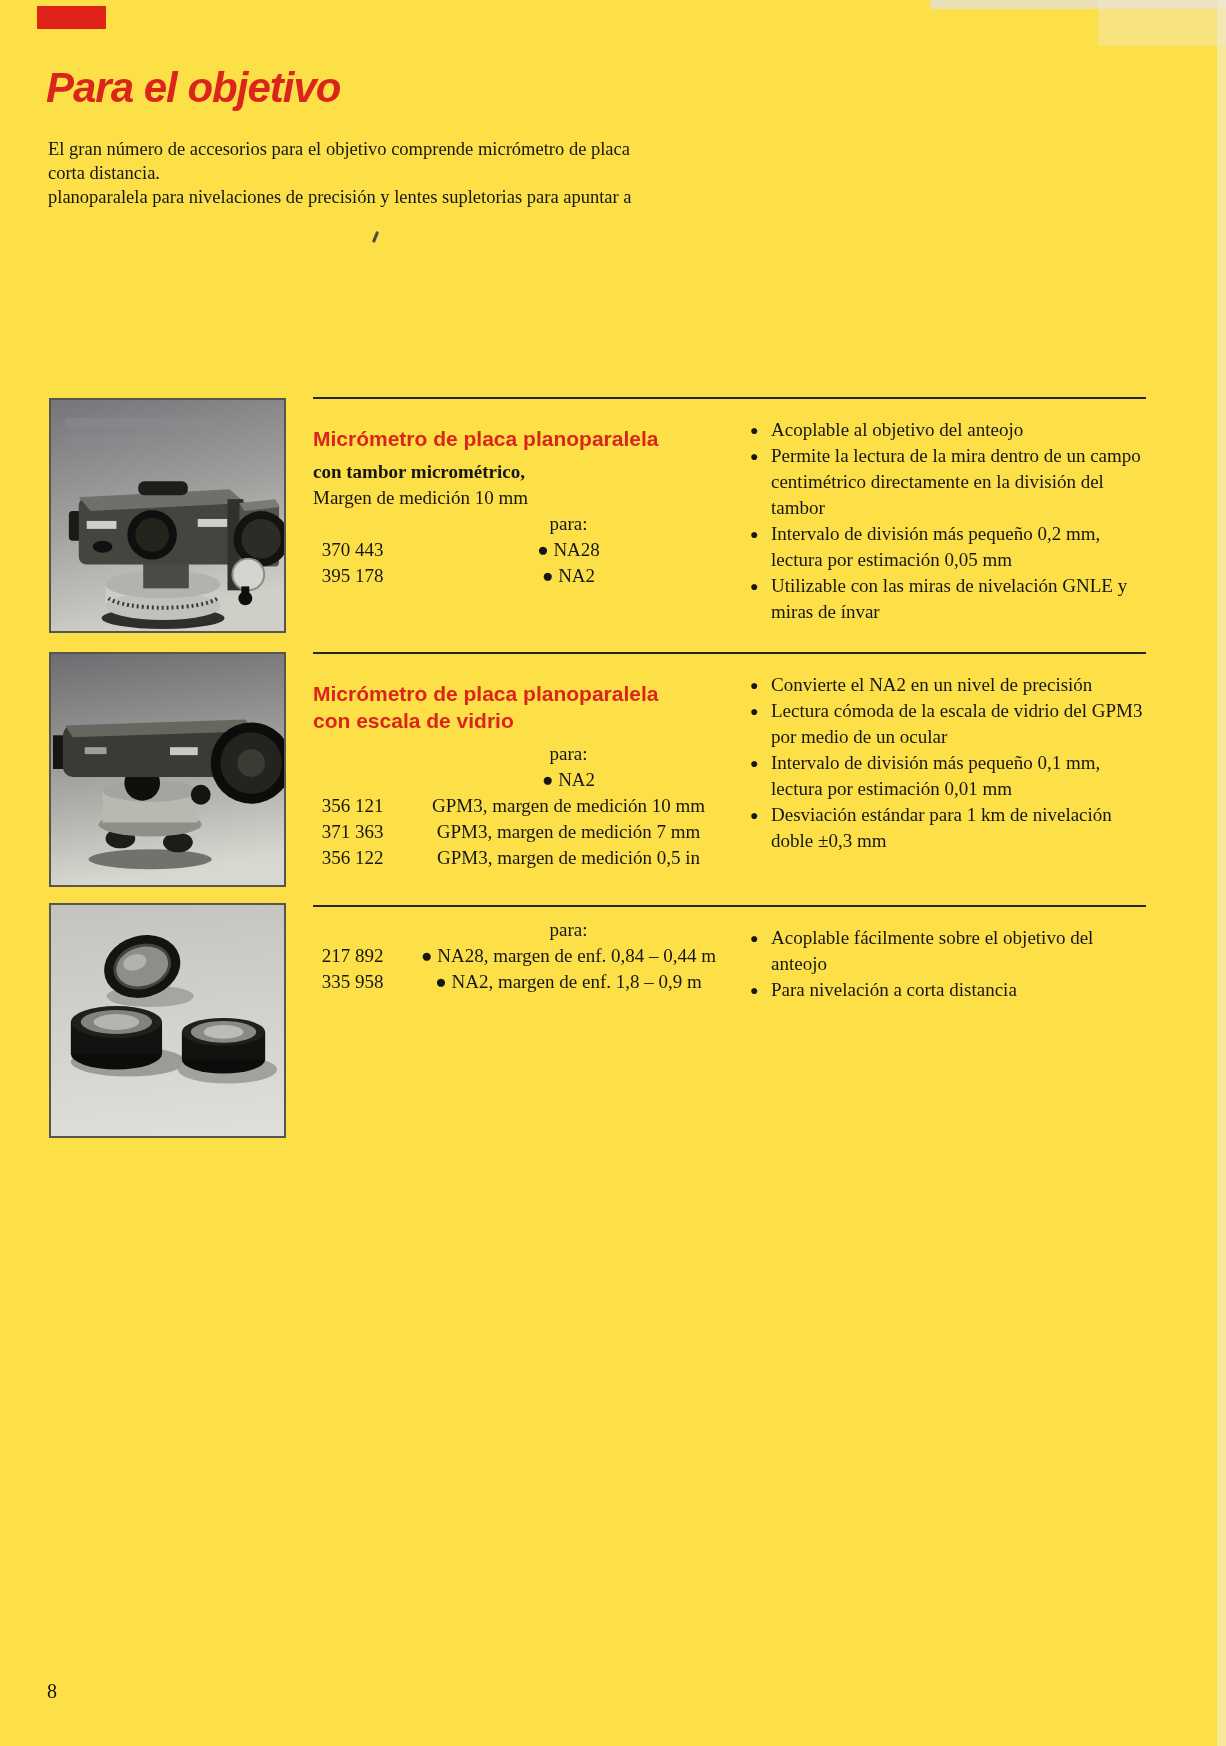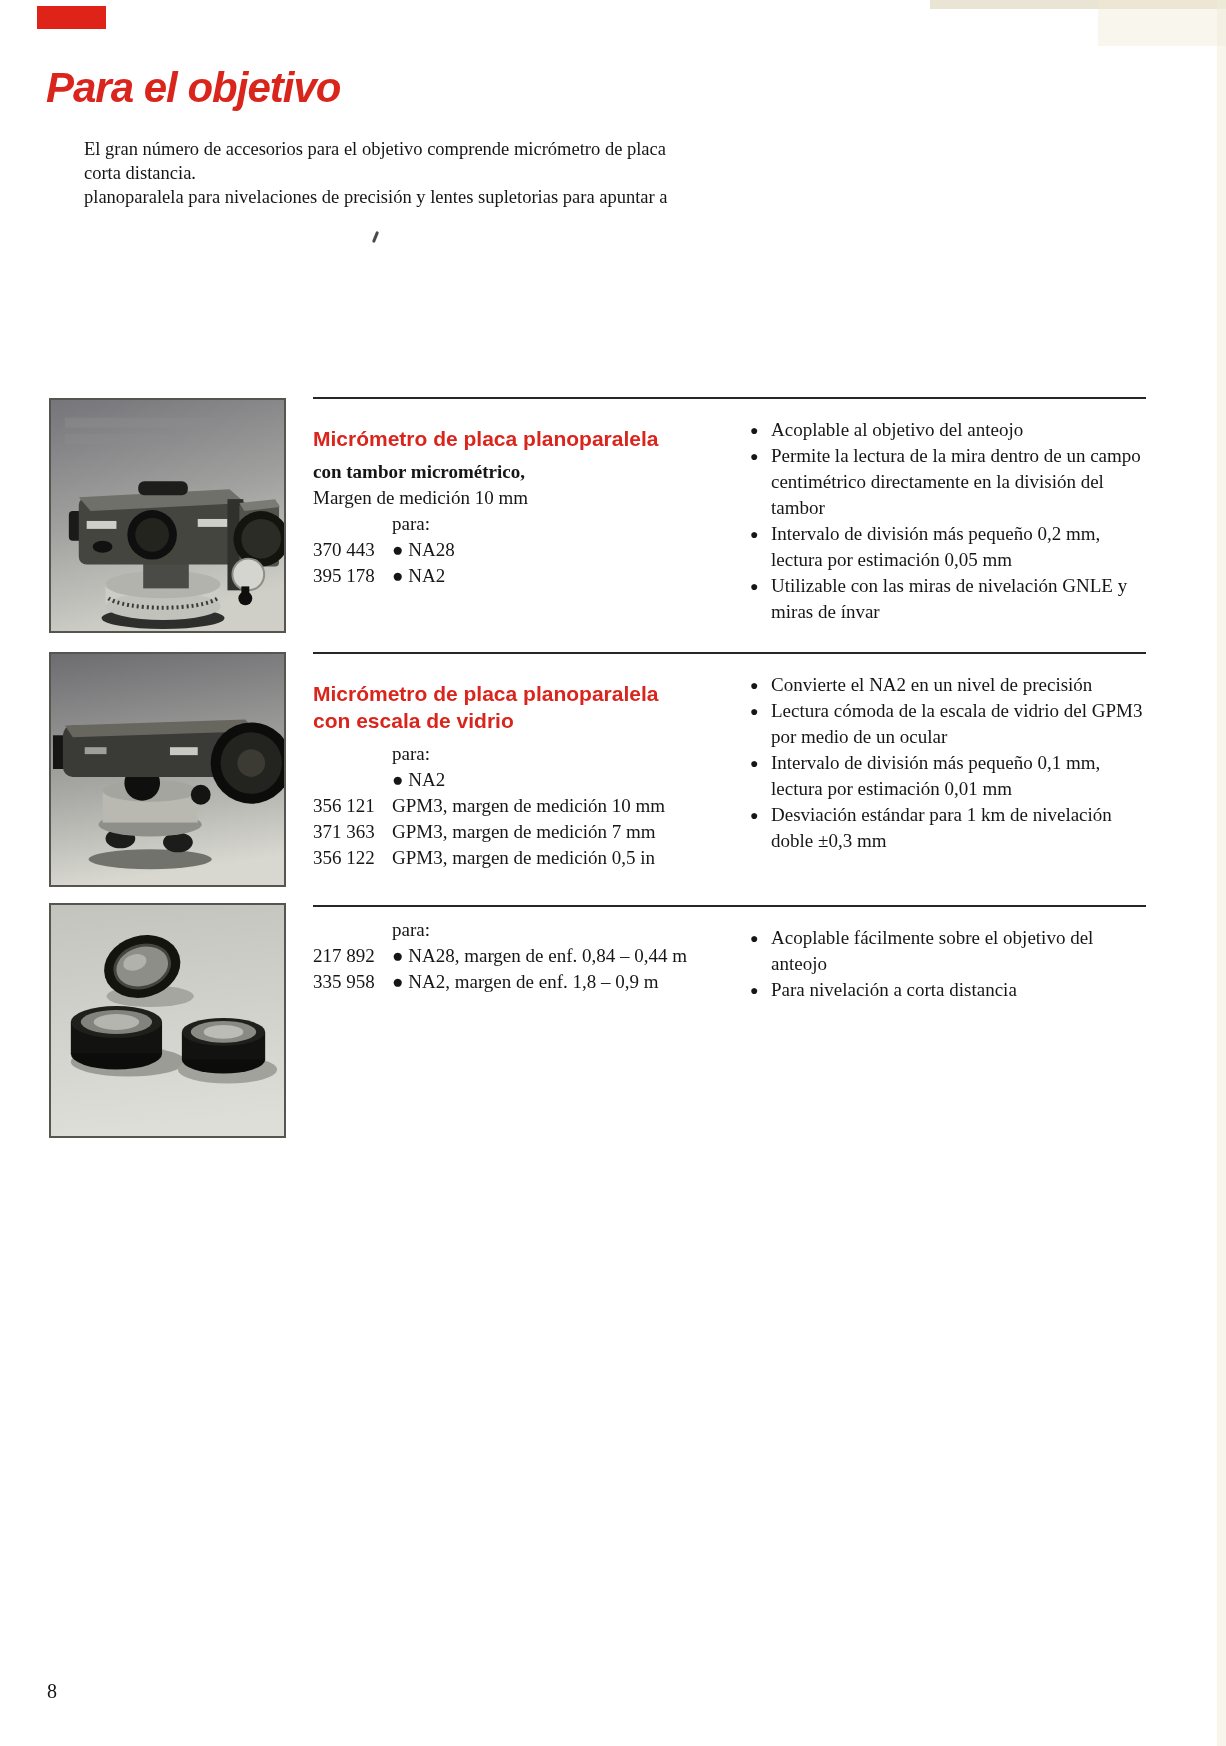--- a/index.html
+++ b/index.html
@@ -1,51 +1,51 @@
 <!DOCTYPE html>
 <html><head>
 <meta charset="utf-8">
 <style>
   html,body{margin:0;padding:0;background:#e9e9e6;}
   .page{
     position:relative;width:1226px;height:1746px;margin:0 auto;
-    background:#ffffff;color:#161616;overflow:hidden;
+    background:#fde047;color:#161616;overflow:hidden;
     font-family:"Liberation Serif",serif;
   }
   .red-tab{position:absolute;left:37px;top:6px;width:69px;height:23px;background:#e02318;}
   .scan-strip-a{position:absolute;left:930px;top:0;width:296px;height:9px;background:#e6dfcd;opacity:.85;}
   .scan-strip-b{position:absolute;left:1098px;top:0;width:128px;height:46px;background:#efe8d2;opacity:.4;}
   .scan-strip-c{position:absolute;left:1217px;top:0;width:9px;height:1746px;background:#f1ecdd;opacity:.55;}
   .stray-mark{position:absolute;left:374px;top:231px;width:3px;height:12px;background:#4a4a46;transform:rotate(22deg);border-radius:2px;}
 
   .page-title{
     position:absolute;left:46px;top:64px;margin:0;
     font-family:"Liberation Sans",sans-serif;font-style:italic;font-weight:bold;
     font-size:42px;letter-spacing:-1px;color:#da251d;
   }
-  .intro{position:absolute;left:48px;top:137px;width:640px;font-size:18.5px;line-height:24px;margin-left:36px;}
+  .intro{position:absolute;left:48px;top:137px;width:640px;font-size:18.5px;line-height:24px;}
 
   .rule{position:absolute;left:313px;width:833px;height:2px;background:#262624;}
   .rule.r1{top:397px}.rule.r2{top:652px}.rule.r3{top:905px}
 
   .photo{
     position:absolute;left:49px;width:237px;height:235px;box-sizing:border-box;
     border:2px solid #56554f;background:#9a9a96;
   }
   .photo.p1{top:398px}.photo.p2{top:652px}.photo.p3{top:903px}
   .photo svg{display:block;width:100%;height:100%}
 
   .leftcol{position:absolute;left:313px;width:432px;font-size:19px;line-height:26px;}
   .leftcol.s1{top:409px}.leftcol.s2{top:664px}.leftcol.s3{top:917px}
   .h2{
     font-family:"Liberation Sans",sans-serif;font-weight:bold;
     font-size:21px;line-height:27px;color:#da251d;margin:16px 0 7px 0;
   }
   .intro-bold{font-weight:bold;}
-  .row{display:flex;}
+  .row{display:flex;text-align:center;}
   .row .code{flex:0 0 79px;}
   .row .label{flex:1;}
 
   .rightcol{position:absolute;left:744px;width:407px;font-size:19px;line-height:26px;}
   .rightcol.s1{top:411px}.rightcol.s2{top:666px}.rightcol.s3{top:919px}
   .rightcol ul{margin:6px;padding:0;list-style:none;}
   .rightcol li{position:relative;padding-left:21px;}
   .rightcol li::before{content:"\25CF";position:absolute;left:0;top:1px;font-size:14px;}
 
   .page-number{position:absolute;left:47px;top:1680px;font-size:20px;}

